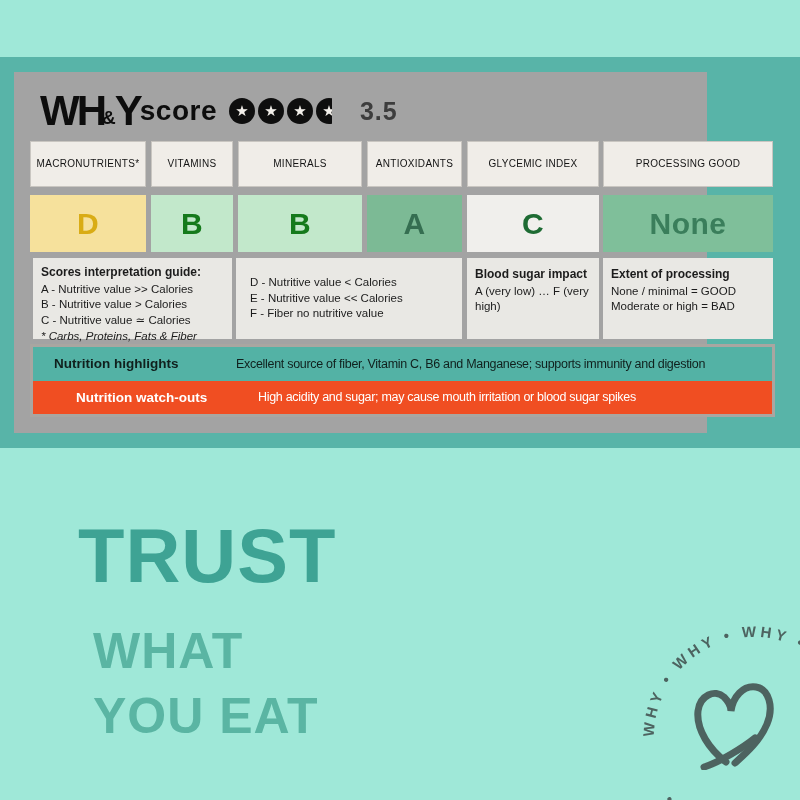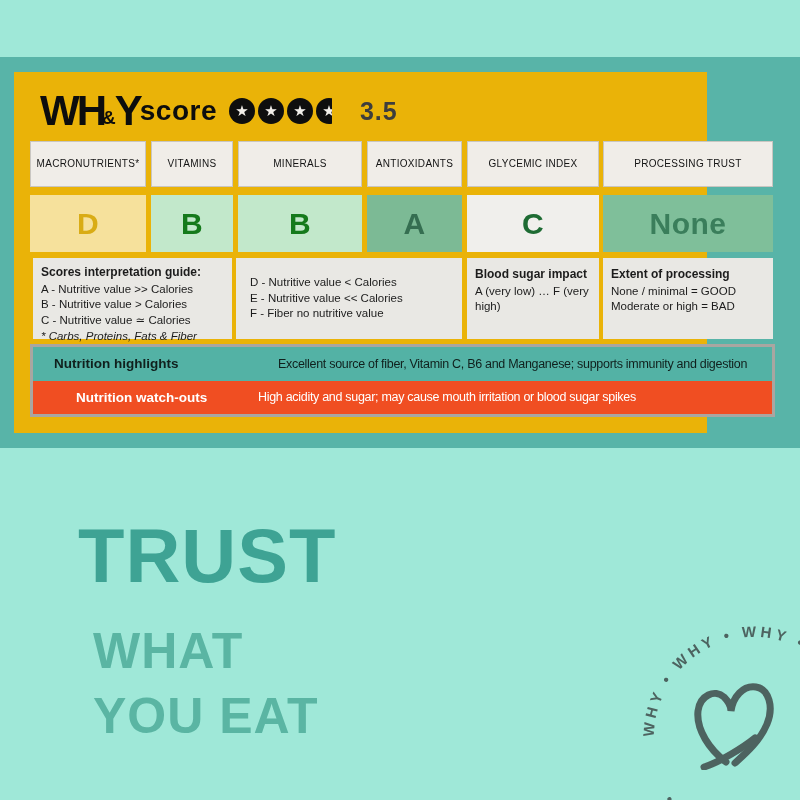--- a/index.html
+++ b/index.html
@@ -2,21 +2,21 @@
 <html><head>
 <meta charset="utf-8">
 <style>
   html,body{margin:0;padding:0;}
   body{
     width:800px;height:800px;position:relative;overflow:hidden;
     background:#9fe8d8;
     font-family:"Liberation Sans",sans-serif;
   }
   .teal-band{position:absolute;left:0;top:57px;width:800px;height:391px;background:#58b4a8;}
-  .card{position:absolute;left:14px;top:72px;width:693px;height:361px;background:#eab308;}
+  .card{position:absolute;left:14px;top:72px;width:693px;height:361px;background:#a3a3a3;}
 
   
   .brand-row{position:absolute;left:26px;top:22px;display:flex;align-items:center;}
   .logo{display:flex;align-items:flex-end;color:#0d0d0d;font-weight:bold;}
   .logo .big{font-size:42px;line-height:0.82;letter-spacing:-3px;}
   .logo .amp{font-size:19px;line-height:1;margin:0 -1px 1px -2px;}
   .score-word{font-size:28px;font-weight:bold;color:#0d0d0d;letter-spacing:0.5px;}
   .stars{display:flex;align-items:center;gap:3px;margin-left:12px;}
   .star{width:26px;height:26px;border-radius:50%;background:#0e0e0e;color:#f2efea;
         display:flex;align-items:center;justify-content:center;font-size:15px;flex:0 0 auto;}
@@ -36,21 +36,21 @@
   .guide-box{position:absolute;top:186px;height:81px;background:#e9e8e4;box-sizing:border-box;
         padding:6px 8px;font-size:11.5px;color:#1c1c1c;line-height:1.38;}
   .guide-box .g-title{font-weight:bold;font-size:12px;margin-bottom:1px;}
   .guide-box .foot{font-style:italic;}
   .guide-center{display:flex;flex-direction:column;justify-content:center;}
 
   
   .hl-wrap{position:absolute;left:16px;top:272px;width:745px;height:73px;border:3px solid #a9a6a1;
         box-sizing:border-box;display:flex;flex-direction:column;}
   .hl-row{flex:1;display:flex;align-items:center;}
-  .hl-row.teal{background:#53b2a5;color:#10201d;gap:42px;}
+  .hl-row.teal{background:#53b2a5;color:#10201d;}
   .hl-row.orange{background:#f04e22;color:#ffffff;padding-left:22px;}
   .hl-label{font-weight:bold;font-size:13.5px;padding-left:21px;width:182px;flex:0 0 auto;}
   .hl-text{font-size:12.5px;letter-spacing:-0.3px;white-space:nowrap;}
 
   
   .tag1{position:absolute;left:78px;top:512px;font-size:76px;font-weight:bold;color:#3ea394;letter-spacing:1px;}
   .tag2{position:absolute;left:93px;top:622px;font-size:50px;font-weight:bold;color:#5ab5a3;letter-spacing:1px;}
   .tag3{position:absolute;left:93px;top:687px;font-size:50px;font-weight:bold;color:#5ab5a3;letter-spacing:1px;}
 
   
@@ -82,21 +82,21 @@
         </span>
       </span>
     <span class="score-num">3.5</span>
   </div>
 
   <div class="col-header" style="left:16px;width:116px;">MACRONUTRIENTS*</div>
   <div class="col-header" style="left:137px;width:82px;">VITAMINS</div>
   <div class="col-header" style="left:224px;width:124px;">MINERALS</div>
   <div class="col-header" style="left:353px;width:95px;">ANTIOXIDANTS</div>
   <div class="col-header" style="left:453px;width:132px;">GLYCEMIC INDEX</div>
-  <div class="col-header" style="left:589px;width:170px;">PROCESSING TRUST</div>
+  <div class="col-header" style="left:589px;width:170px;">PROCESSING GOOD</div>
 
   <div class="grade-cell" style="left: 16px; width: 116px; background: rgb(246, 225, 156);">
       <span style="color: rgb(217, 172, 21);">D</span>
     </div>
   <div class="grade-cell" style="left: 137px; width: 82px; background: rgb(194, 232, 203);">
       <span style="color: rgb(21, 122, 28);">B</span>
     </div>
   <div class="grade-cell" style="left: 224px; width: 124px; background: rgb(194, 232, 203);">
       <span style="color: rgb(21, 122, 28);">B</span>
     </div>

